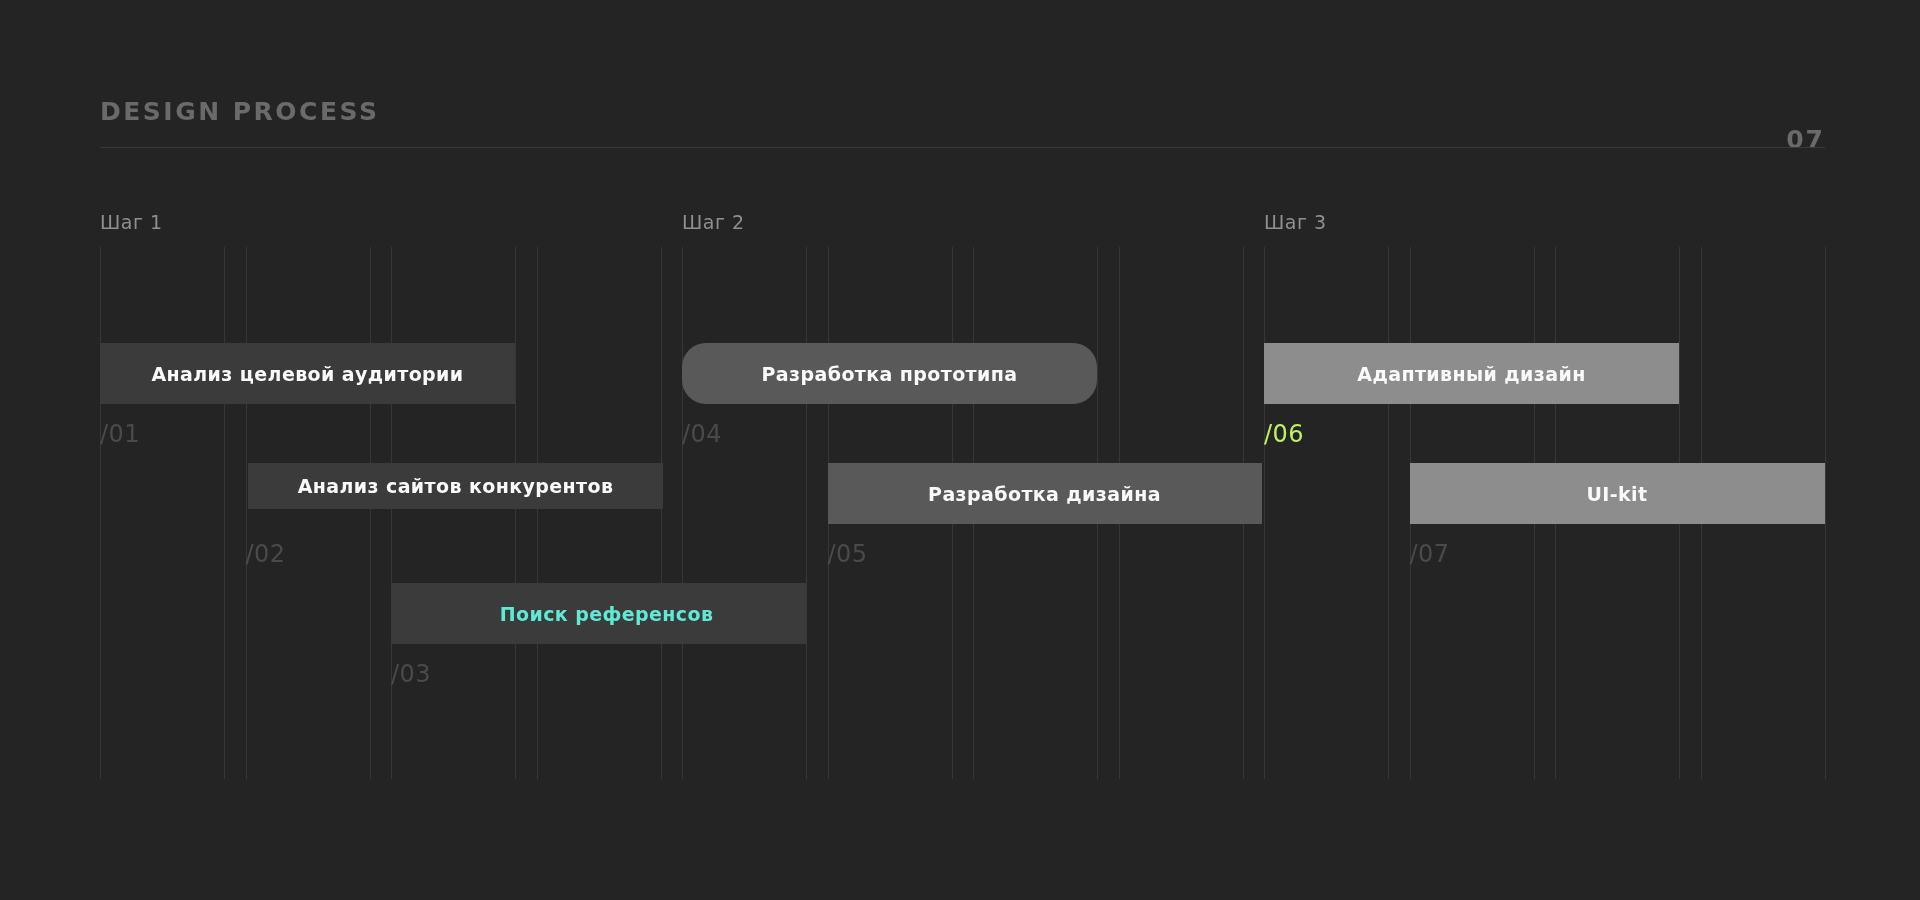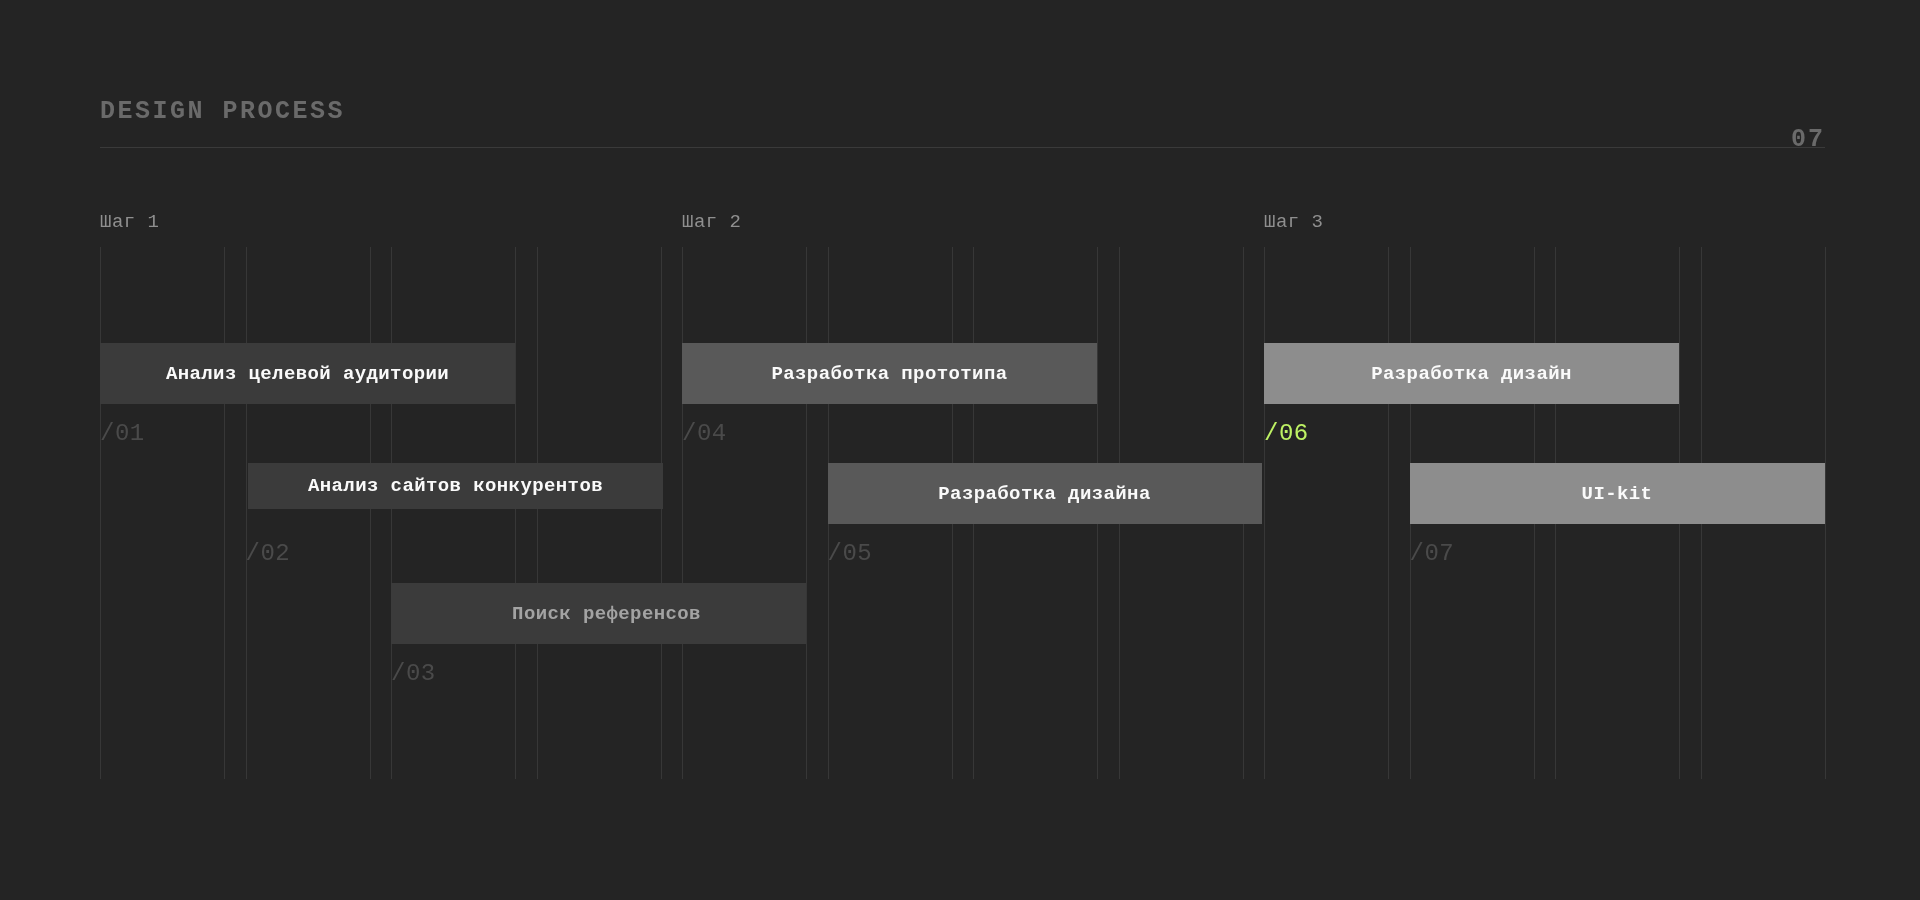--- a/index.html
+++ b/index.html
@@ -6,21 +6,20 @@
   body {
     width: 1920px; height: 900px;
     background: #242424;
     font-family: "DejaVu Sans", "Liberation Sans", sans-serif;
     overflow: hidden;
   }
   .slide {
     position: relative;
     width: 1920px; height: 900px;
     background: #242424;
-    font-family: Liberation Mono, monospace;
   }
   .title {
     position: absolute;
     left: 100px; top: 97px;
     font-size: 25px;
     font-weight: bold;
     letter-spacing: 2.5px;
     color: #6a6a6a;
   }
   .page-num {
@@ -111,33 +110,33 @@
       <div class="section-label" style="left: 1264px; color: rgb(143, 143, 143);">Шаг 3</div>
       <div class="bar" style="left: 100px; width: 415px; top: 343px; height: 61px; background: rgb(59, 59, 59);">
         <div class="bar-label" style="color: rgb(250, 250, 250);">Анализ целевой аудитории</div>
       </div>
       <div class="task-num" style="left: 100px; top: 420px; color: rgb(74, 74, 74);">/01</div>
       <div class="bar" style="left: 248px; width: 415px; top: 463px; height: 46px; background: rgb(59, 59, 59);">
         <div class="bar-label" style="color: rgb(250, 250, 250);">Анализ сайтов конкурентов</div>
       </div>
       <div class="task-num" style="left: 245.5px; top: 540px; color: rgb(74, 74, 74);">/02</div>
       <div class="bar" style="left: 391px; width: 415px; top: 583px; height: 61px; background: rgb(59, 59, 59);">
-        <div class="bar-label" style="color: #a3a3a3; margin-left: 16px;">Поиск референсов</div>
+        <div class="bar-label" style="color: #5eead4; margin-left: 16px;">Поиск референсов</div>
       </div>
       <div class="task-num" style="left: 391px; top: 660px; color: rgb(74, 74, 74);">/03</div>
-      <div class="bar" style="left: 682px; width: 415px; top: 343px; height: 61px; background: rgb(89, 89, 89);">
+      <div class="bar" style="left: 682px; width: 415px; top: 343px; height: 61px; background: rgb(89, 89, 89); border-radius: 24px;">
         <div class="bar-label" style="color: rgb(250, 250, 250);">Разработка прототипа</div>
       </div>
       <div class="task-num" style="left: 682px; top: 420px; color: rgb(74, 74, 74);">/04</div>
       <div class="bar" style="left: 827.5px; width: 434px; top: 463px; height: 61px; background: rgb(89, 89, 89);">
         <div class="bar-label" style="color: rgb(250, 250, 250);">Разработка дизайна</div>
       </div>
       <div class="task-num" style="left: 827.5px; top: 540px; color: rgb(74, 74, 74);">/05</div>
       <div class="bar" style="left: 1264px; width: 415px; top: 343px; height: 61px; background: rgb(141, 141, 141);">
-        <div class="bar-label" style="color: rgb(250, 250, 250);">Разработка дизайн</div>
+        <div class="bar-label" style="color: rgb(250, 250, 250);">Адаптивный дизайн</div>
       </div>
       <div class="task-num" style="left: 1264px; top: 420px; color: #bef264;">/06</div>
       <div class="bar" style="left: 1409.5px; width: 415px; top: 463px; height: 61px; background: rgb(141, 141, 141);">
         <div class="bar-label" style="color: rgb(250, 250, 250);">UI-kit</div>
       </div>
       <div class="task-num" style="left: 1409.5px; top: 540px; color: rgb(74, 74, 74);">/07</div>
     </div>
 </div>
 
 </body></html>

